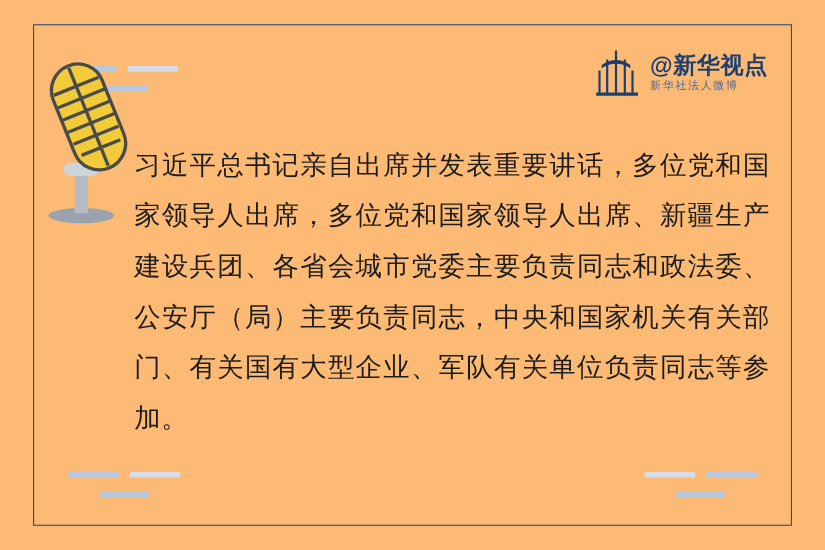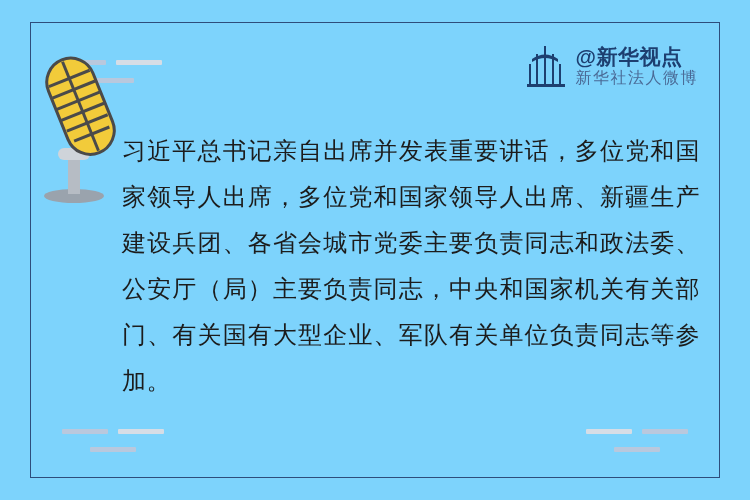--- a/index.html
+++ b/index.html
@@ -10,21 +10,21 @@
     width: 750px;
     height: 500px;
     background: #ffffff;
     font-family: "Liberation Serif", serif;
     overflow: hidden;
   }
   .poster {
     position: relative;
     width: 750px;
     height: 500px;
-    background: #7dd3fc;
+    background: #fdba74;
     box-sizing: border-box;
   }
   
   .frame {
     position: absolute;
     left: 30px;
     top: 22px;
     right: 30px;
     bottom: 22px;
     border: 1px solid #2e4d7b;
@@ -83,22 +83,22 @@
   .logo-title {
     font-family: "Liberation Sans", sans-serif;
     font-size: 21px;
     font-weight: bold;
     color: #1d3f70;
     letter-spacing: 0.5px;
     white-space: nowrap;
   }
   .logo-sub {
     margin-top: 4px;
-    font-family: Liberation Mono, monospace;
-    font-size: 16px;
+    font-family: Liberation Serif, serif;
+    font-size: 10px;
     color: #4a6punch;
     color: #4a6a96;
     letter-spacing: 1.5px;
     white-space: nowrap;
   }
   
   .body-text {
     position: absolute;
     left: 122px;
     top: 128px;

